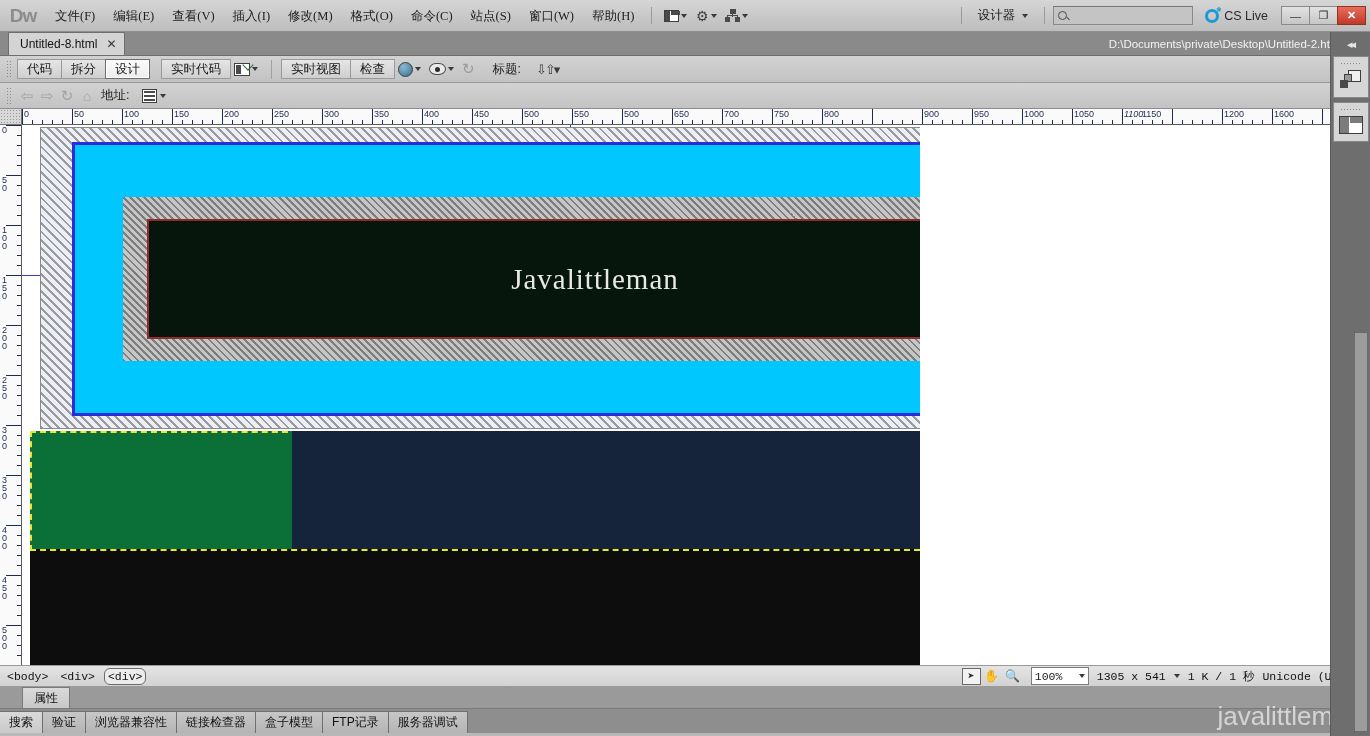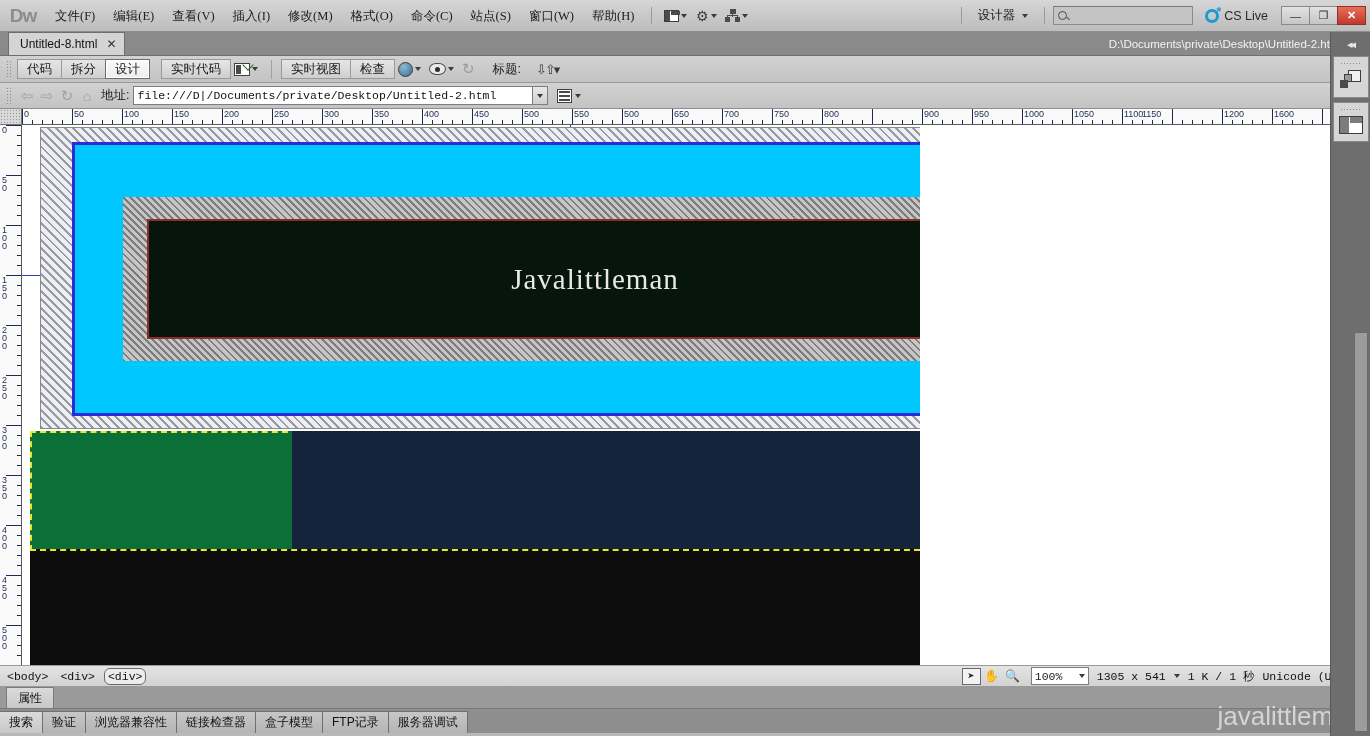--- a/index.html
+++ b/index.html
@@ -229,21 +229,21 @@
 
   
   .props-bar {
     height: 22px; background: #9a9a9a; display: flex; align-items: flex-end;
     border-bottom: 1px solid #7a7a7a;
   }
   .props-tab {
     height: 21px; background: linear-gradient(to bottom,#dadada,#c8c8c8);
     border: 1px solid #7a7a7a; border-bottom: none;
     display: flex; align-items: center; padding: 0 11px;
-    font-size: 12px; margin-left: 6px; color: #111;
+    font-size: 12px; margin-left: 22px; color: #111;
   }
   .results-bar {
     height: 24px; background: #8e8e8e; display: flex; align-items: flex-end;
     position: relative;
   }
   .res-tab {
     height: 22px; background: linear-gradient(to bottom,#c7c7c7,#b4b4b4);
     border-right: 1px solid #6f6f6f; border-top: 1px solid #6f6f6f;
     display: flex; align-items: center; padding: 7px 9px;
     font-size: 12px; color: #111; white-space: nowrap;
@@ -380,26 +380,20 @@
   <span class="updown-ic">⇩⇧▾</span>
 </div>
 
 <div class="addrbar">
   <div class="grip"></div>
   <span class="nav-ic">⇦</span>
   <span class="nav-ic">⇨</span>
   <span class="nav-ic">↻</span>
   <span class="nav-ic home">⌂</span>
   <span class="addr-label">地址:</span>
-  <div class="addr-wrap">
-    <div class="addr-input">file:///D|/Documents/private/Desktop/Untitled-2.html</div>
-    <div class="addr-drop">
-      <span class="caret"></span>
-    </div>
-  </div>
   <span class="list-ic"></span>
   <span class="caret" style="margin-left:3px;"></span>
 </div>
 
 <div class="docarea">
   <div class="ruler-corner"></div>
   <div class="ruler-h">
       <div class="rtick" style="left: 0px; bottom: 0px; width: 1px; height: 15px;"></div>
       <div class="rtick" style="left: 10px; bottom: 0px; width: 1px; height: 4px;"></div>
       <div class="rtick" style="left: 20px; bottom: 0px; width: 1px; height: 4px;"></div>
@@ -550,21 +544,21 @@
       <div class="rlabel" style="left: 602px; top: 1px;">500</div>
       <div class="rlabel" style="left: 652px; top: 1px;">650</div>
       <div class="rlabel" style="left: 702px; top: 1px;">700</div>
       <div class="rlabel" style="left: 752px; top: 1px;">750</div>
       <div class="rlabel" style="left: 802px; top: 1px;">800</div>
       <div class="rlabel" style="left: 852px; top: 16px;">850</div>
       <div class="rlabel" style="left: 902px; top: 1px;">900</div>
       <div class="rlabel" style="left: 952px; top: 1px;">950</div>
       <div class="rlabel" style="left: 1002px; top: 1px;">1000</div>
       <div class="rlabel" style="left: 1052px; top: 1px;">1050</div>
-      <div class="rlabel" style="left: 1102px; top: 1px;">1100</div>
+      <div class="rlabel" style="left: 1102px; top: 1px; font-style: italic;">1100</div>
       <div class="rlabel" style="left: 1120px; top: 1px;">1150</div>
       <div class="rlabel" style="left: 1202px; top: 1px;">1200</div>
       <div class="rlabel" style="left: 1252px; top: 1px;">1600</div>
     </div>
   <div class="ruler-v">
       <div class="rtick" style="top: 0px; right: 0px; height: 1px; width: 15px;"></div>
       <div class="rtick" style="top: 10px; right: 0px; height: 1px; width: 4px;"></div>
       <div class="rtick" style="top: 20px; right: 0px; height: 1px; width: 4px;"></div>
       <div class="rtick" style="top: 30px; right: 0px; height: 1px; width: 4px;"></div>
       <div class="rtick" style="top: 40px; right: 0px; height: 1px; width: 4px;"></div>

